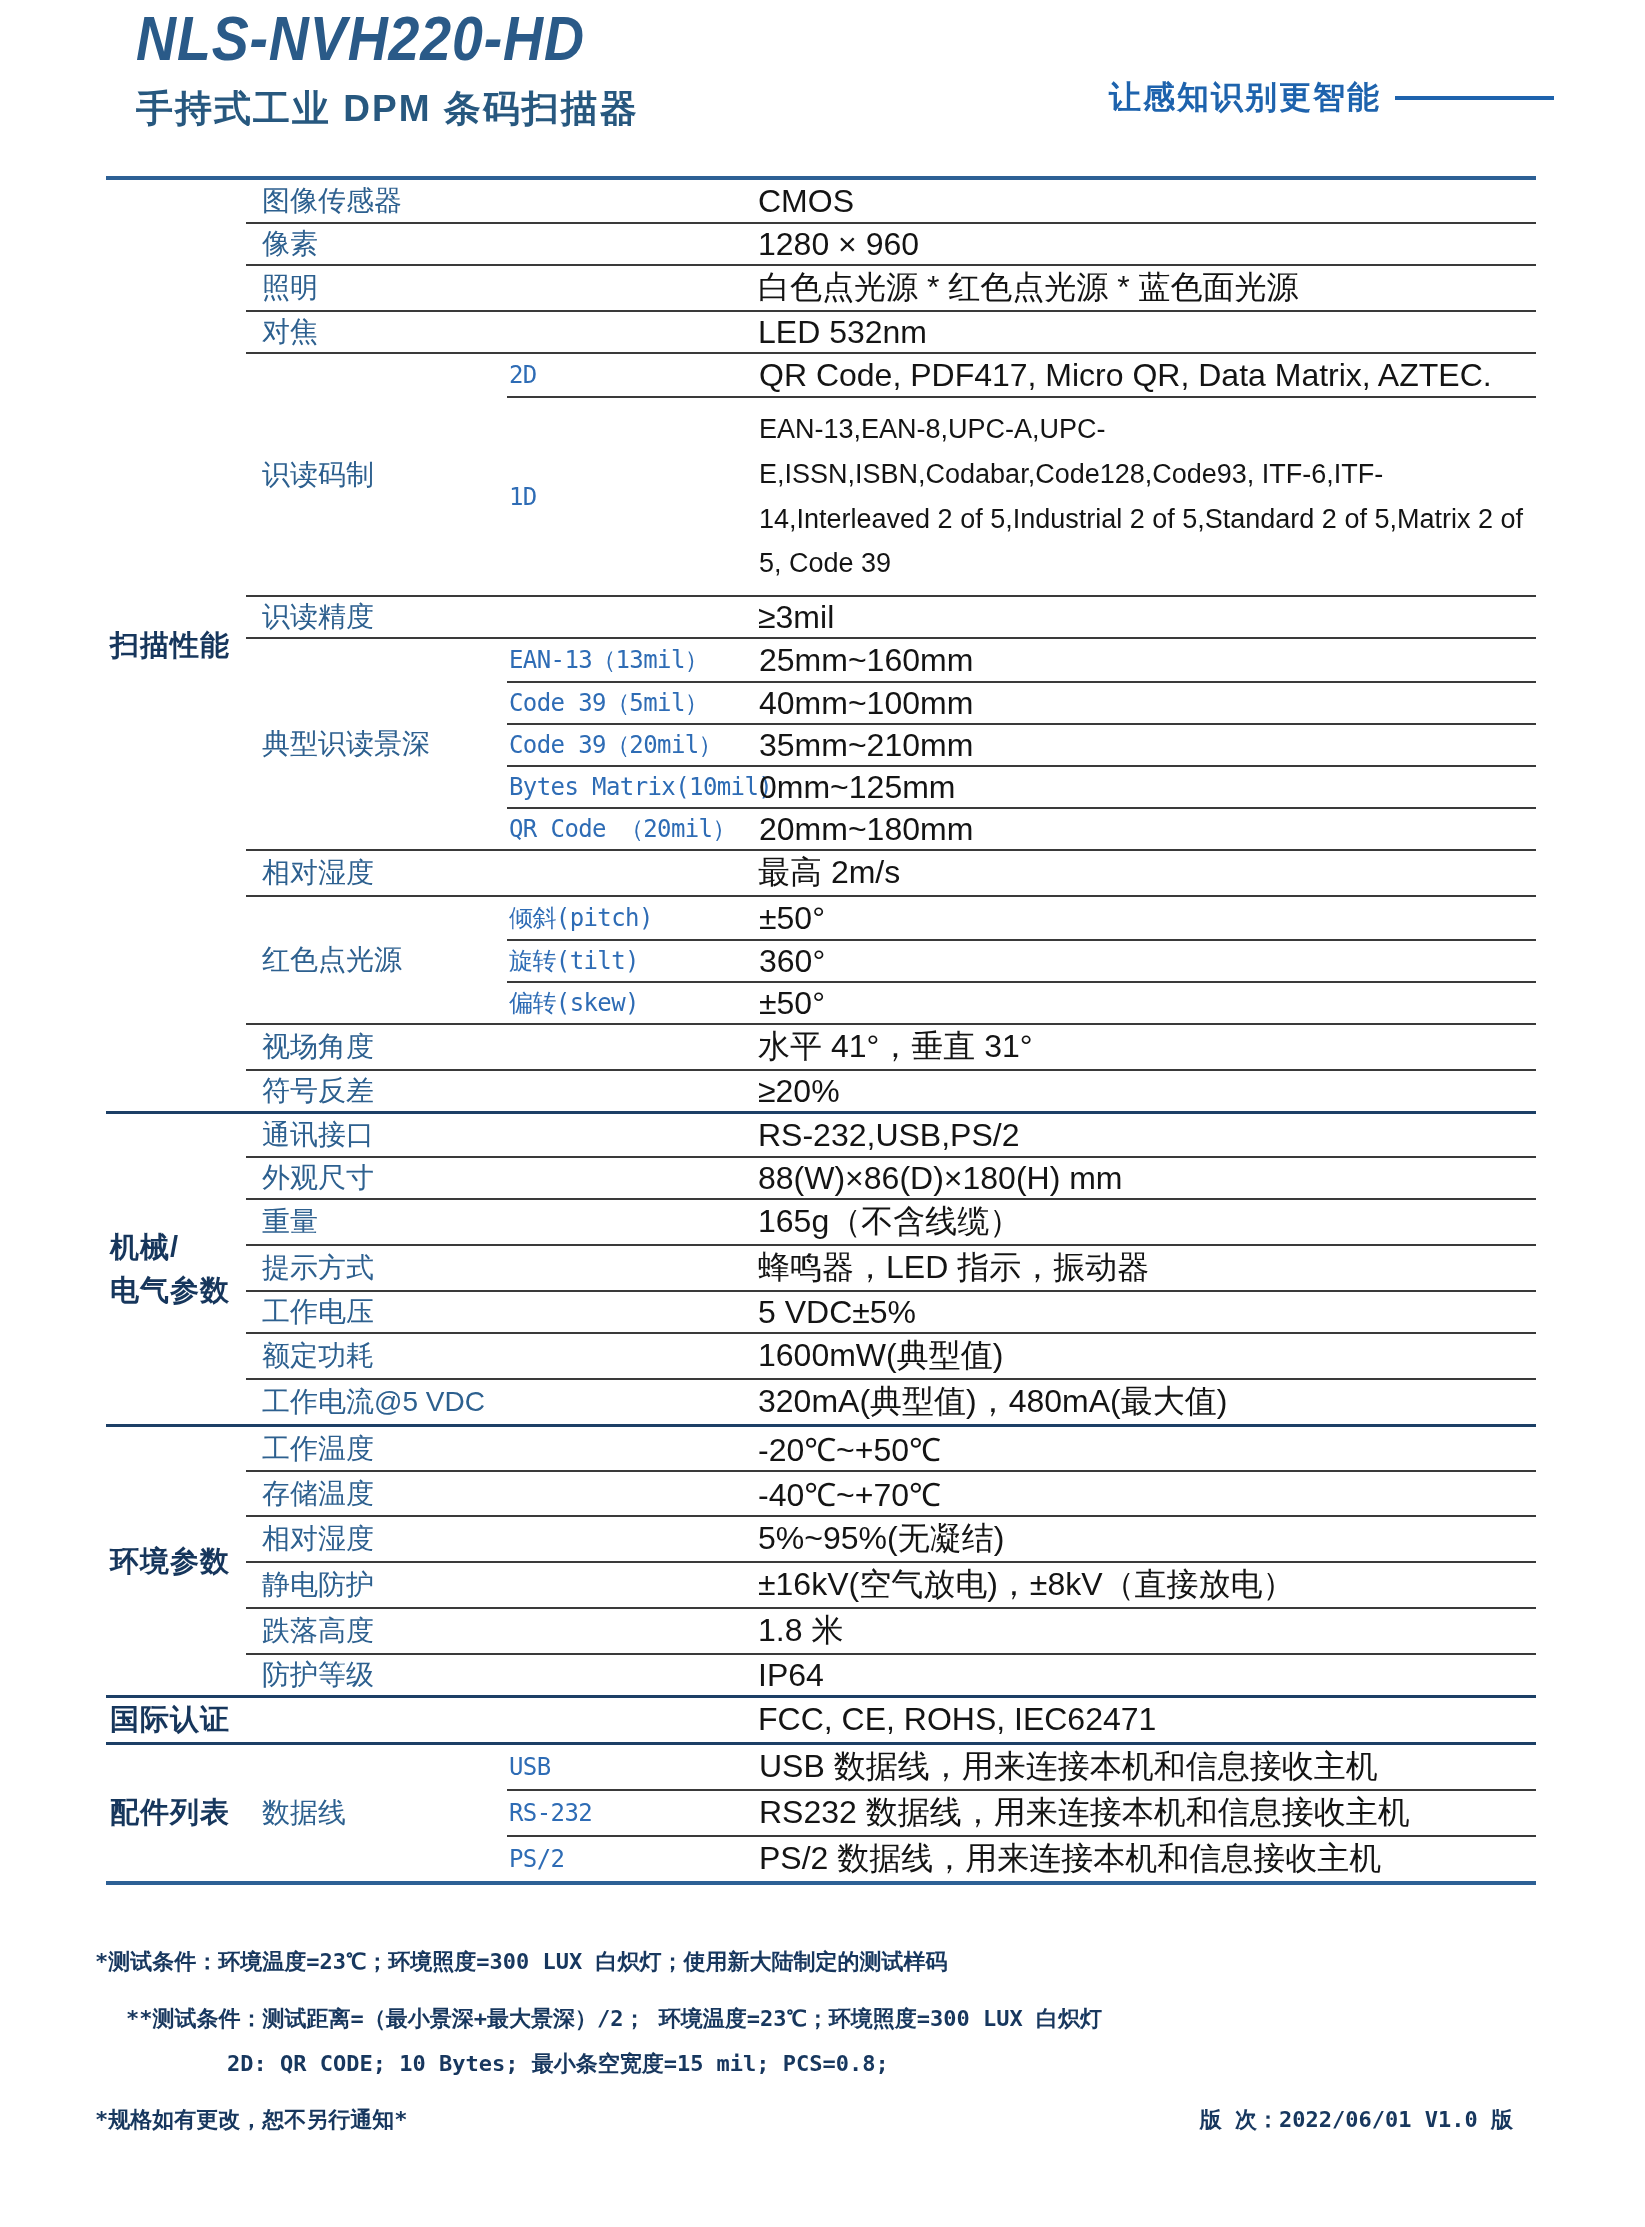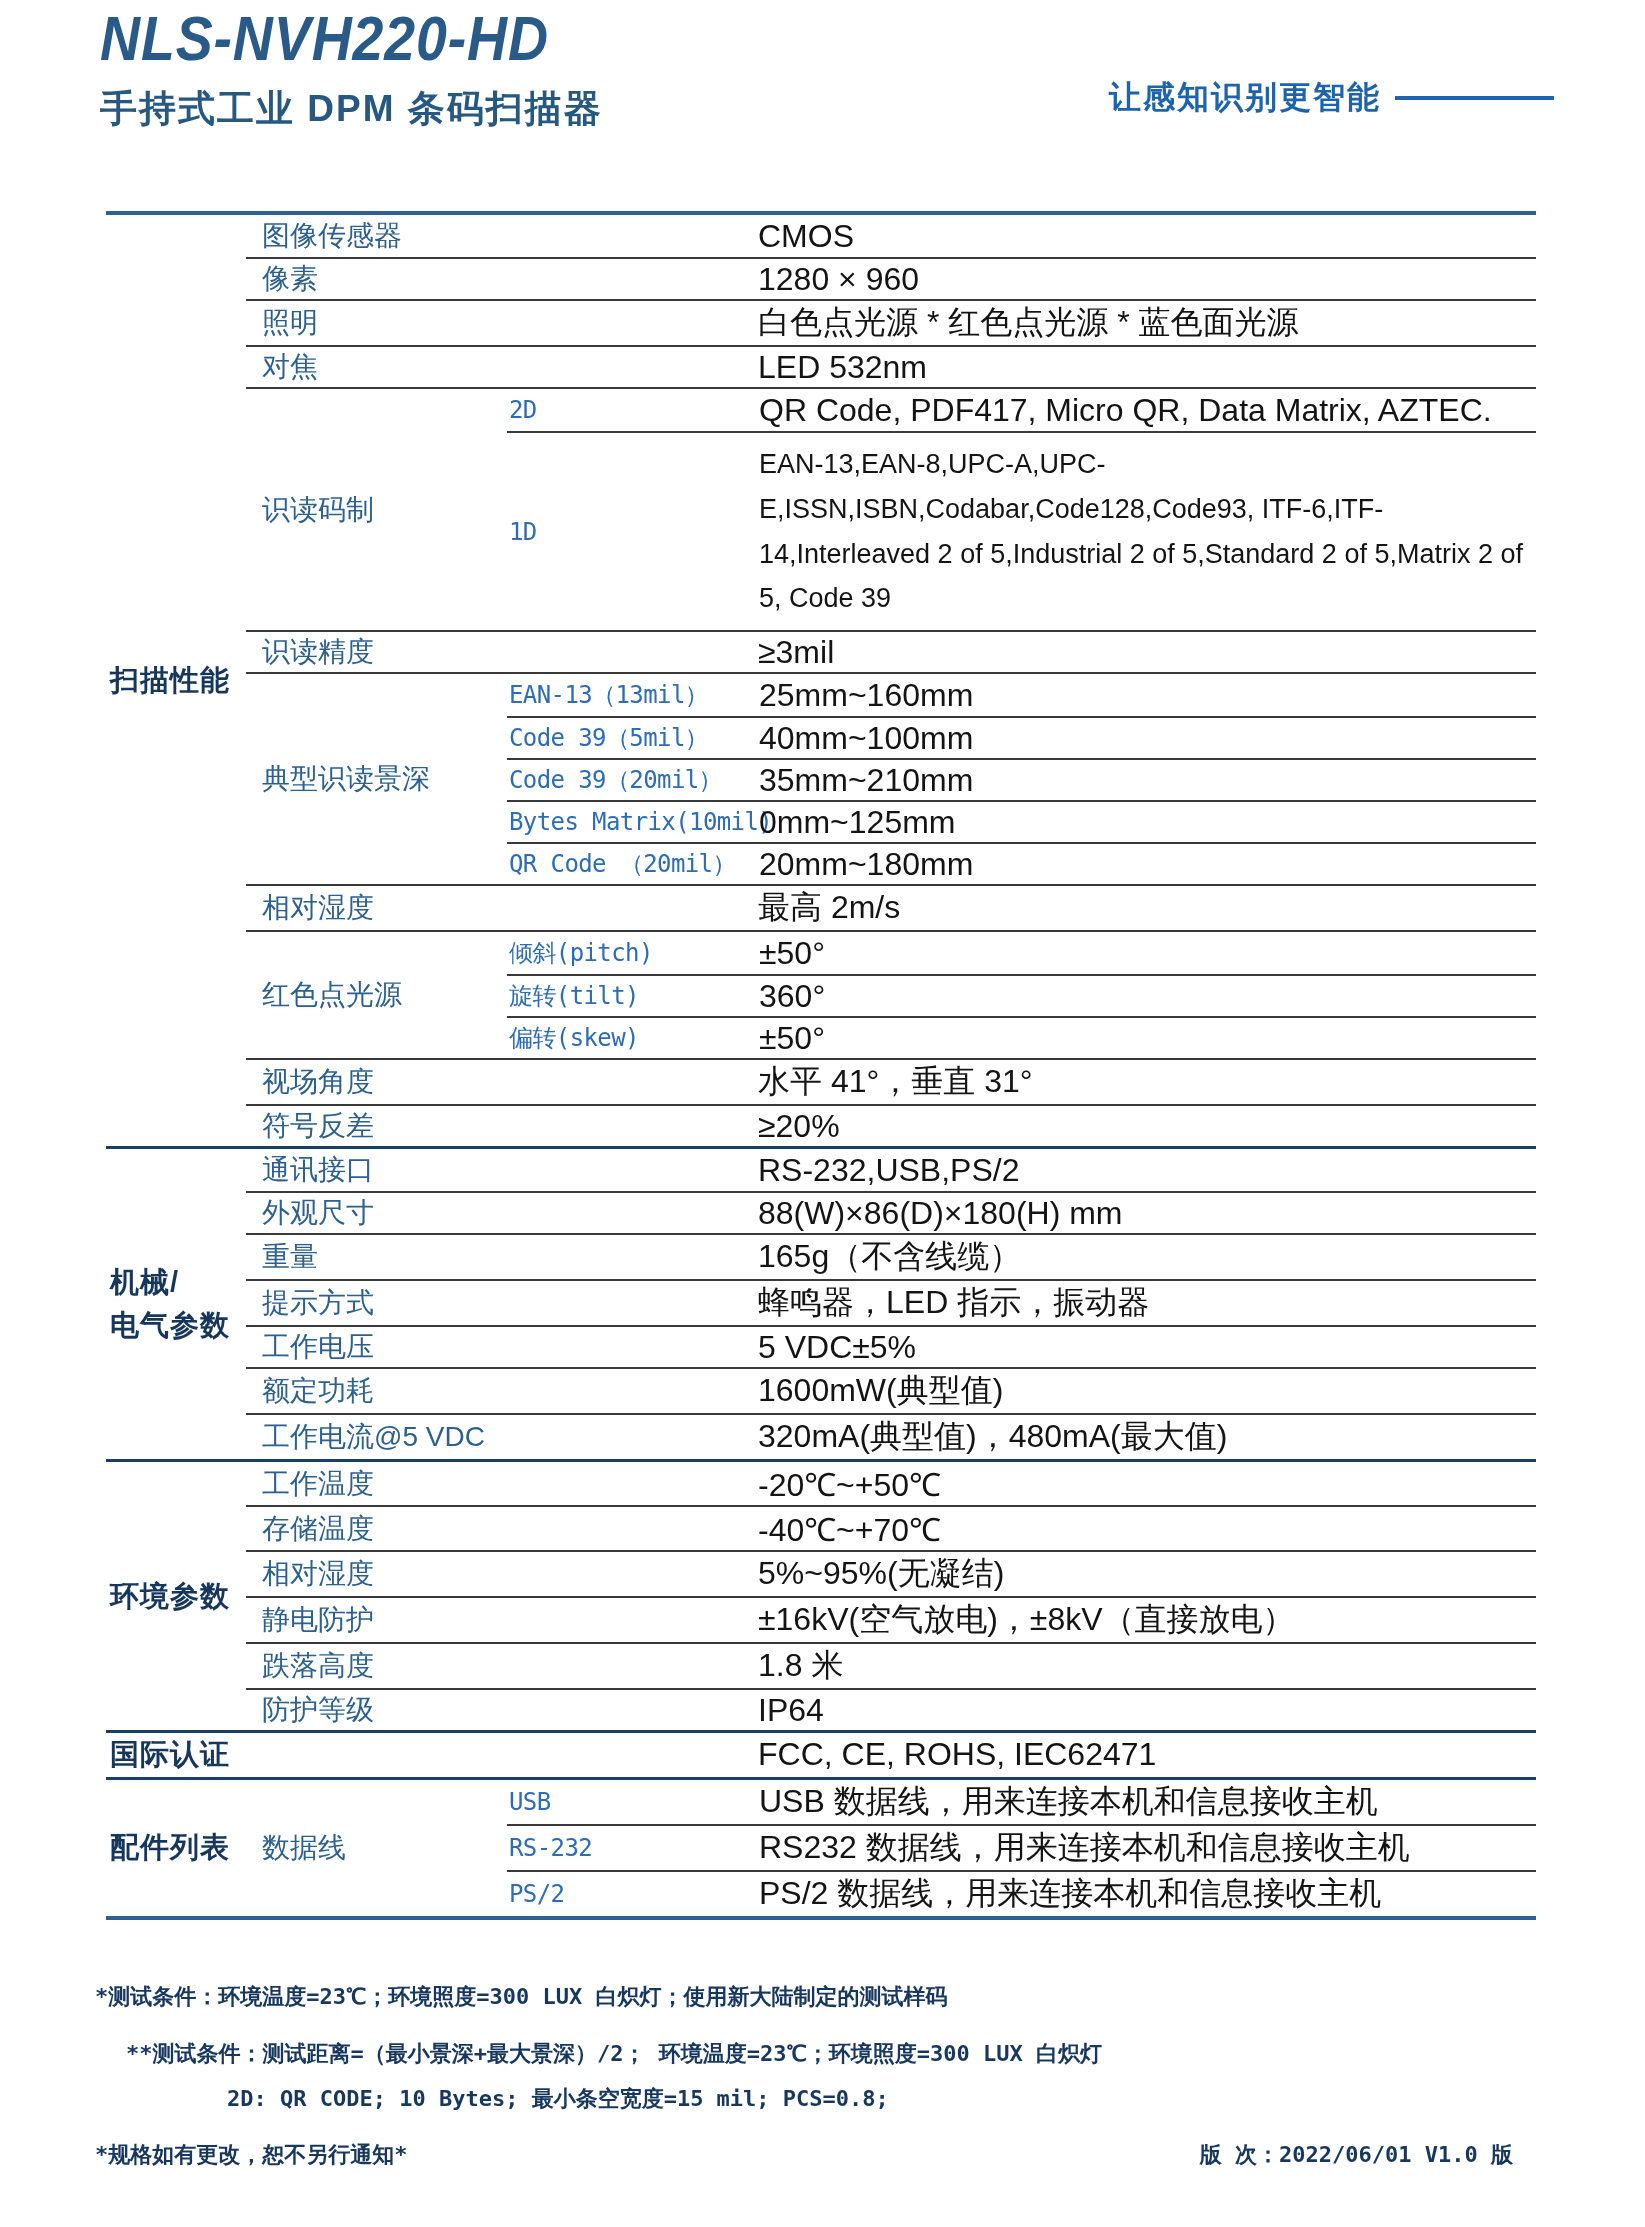--- a/index.html
+++ b/index.html
@@ -4,21 +4,21 @@
 <style>
   html,body { margin:0; padding:0; background:#ffffff; }
   body {
     width:1646px; height:2228px; position:relative;
     font-family:"Liberation Sans", sans-serif;
     -webkit-font-smoothing:antialiased;
   }
   * { box-sizing:border-box; }
 
   
-  .header { position:relative; height:211px; }
+  .header { position:relative; height:176px;margin-left:36px; }
   .title {
     position:absolute; left:100px; top:2px;
     font-size:63px; font-weight:bold; font-style:italic;
     color:#2a5a88; letter-spacing:1px;
     transform:scaleX(0.88); transform-origin:left center;
     white-space:nowrap;
   }
   .subtitle {
     position:absolute; left:100px; top:84px;
     font-size:37px; font-weight:bold; color:#27587f;

